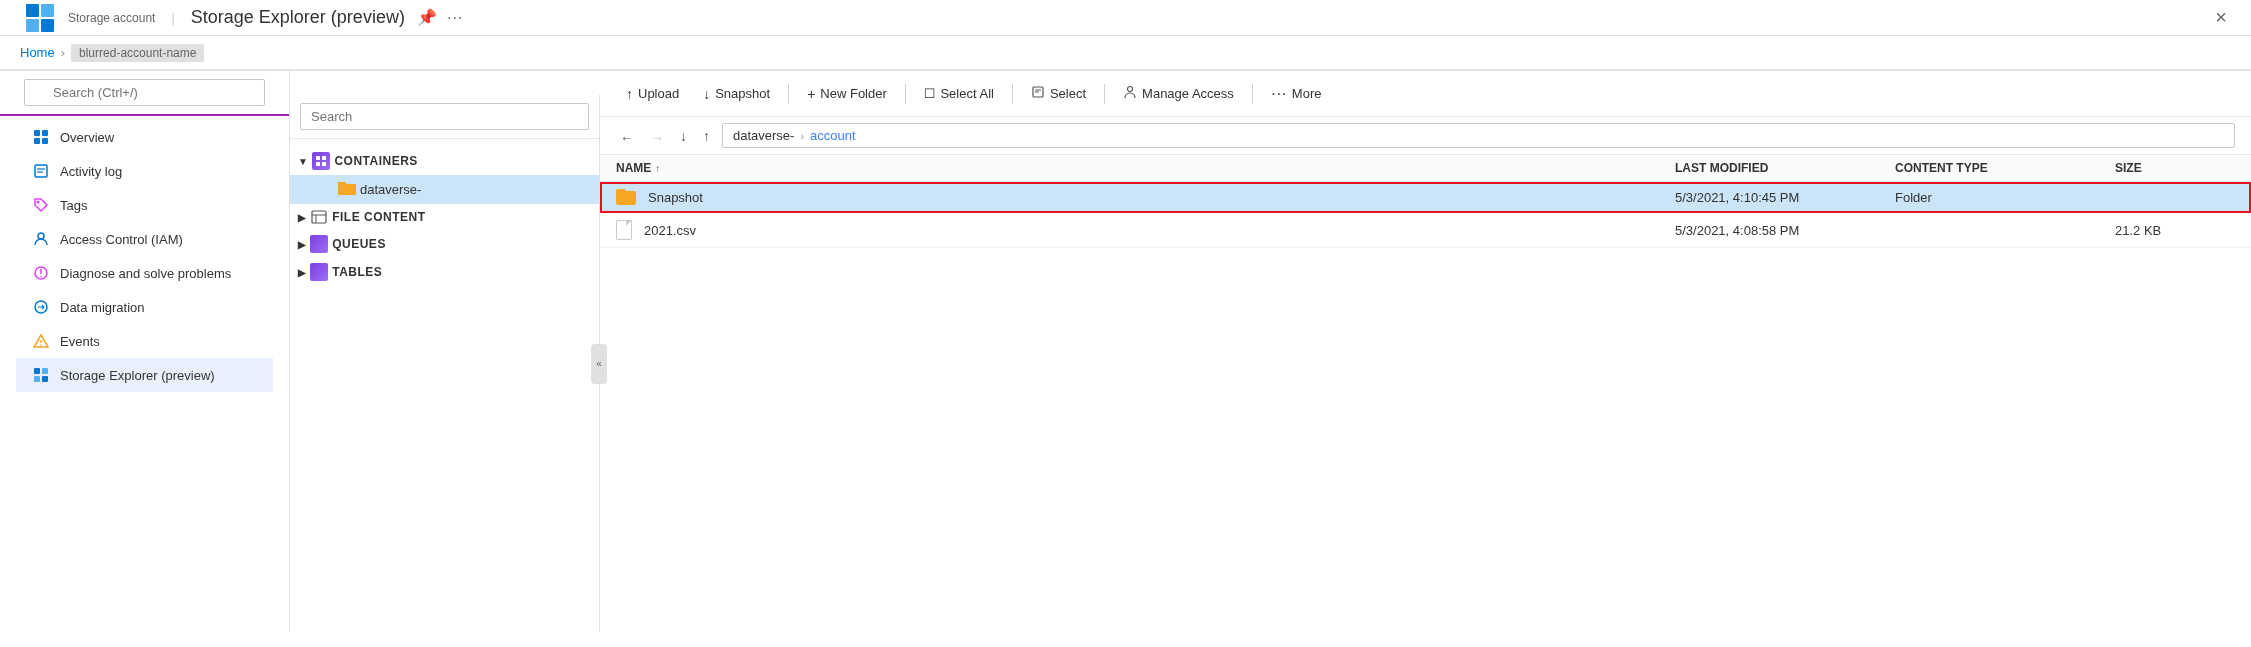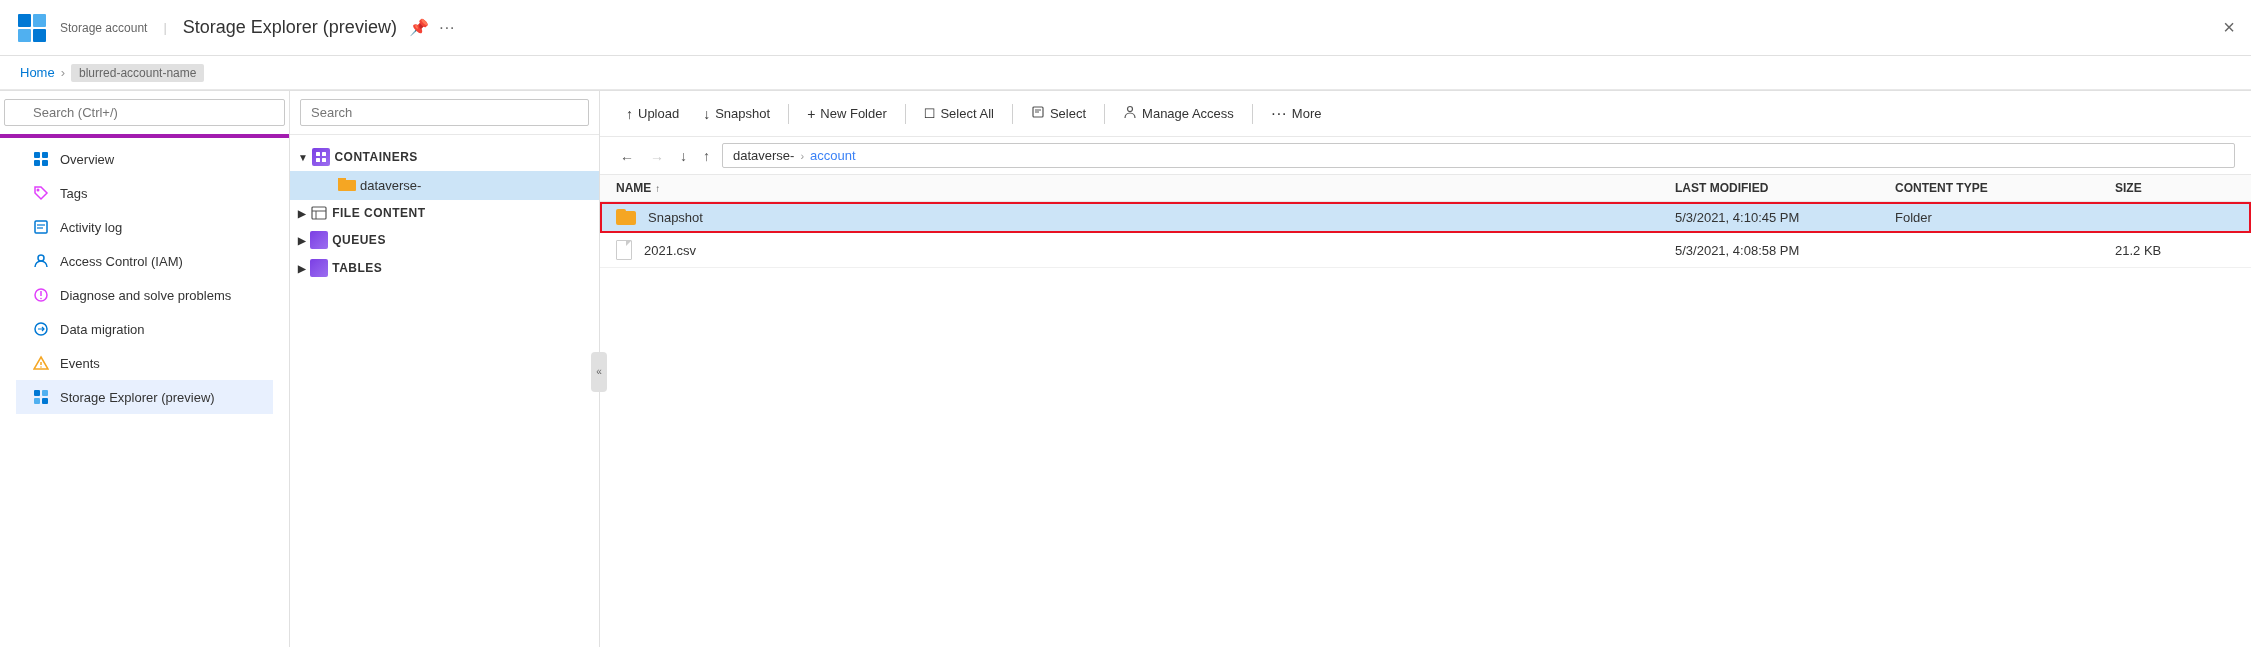--- a/index.html
+++ b/index.html
@@ -1,44 +1,44 @@
 <!DOCTYPE html>
 <html><head>
   <meta charset="utf-8">
   <style>
     * { box-sizing: border-box; margin: 0; padding: 0; }
     body { font-family: 'Segoe UI', Arial, sans-serif; font-size: 13px; background: #fff; color: #333; width: 2251px; height: 647px; overflow: hidden; }
 
     
-    .top-bar { display: flex; align-items: center; padding: 8px 16px; border-bottom: 1px solid #e0e0e0; background: #fff; height: 56px; }
+    .top-bar { display: flex; align-items: center; padding: 8px 24px; border-bottom: 1px solid #e0e0e0; background: #fff; height: 36px; }
     .app-icon { width: 32px; height: 32px; margin-right: 12px; flex-shrink: 0; }
     .app-title { font-size: 18px; font-weight: 300; color: #333; display: flex; align-items: center; gap: 10px; }
 
     
     .breadcrumb { display: flex; align-items: center; padding: 6px 20px; background: #fff; border-bottom: 1px solid #e8e8e8; height: 34px; }
     .breadcrumb-home { color: #0078d4; cursor: pointer; font-size: 13px; }
     .breadcrumb-sep { margin: 0 6px; color: #999; }
     .breadcrumb-current { background: #e0e0e0; border-radius: 2px; padding: 2px 8px; font-size: 12px; color: #666; }
 
     
     .main-layout { display: flex; height: calc(647px - 86px); }
 
     
     .sidebar { width: 290px; border-right: 1px solid #e0e0e0; display: flex; flex-direction: column; background: #fff; flex-shrink: 0; }
-    .sidebar-search { padding: 8px 4px; border-bottom: 4px solid #a21caf; }
+    .sidebar-search { padding: 8px 24px; border-bottom: 2px solid #a21caf; }
     .sidebar-search-input { width: 100%; border: 1px solid #c8c8c8; border-radius: 2px; padding: 5px 10px 5px 28px; font-size: 13px; background: #fff; position: relative; }
     .sidebar-search-wrap { position: relative; }
     .sidebar-search-wrap .search-icon { position: absolute; left: 8px; top: 50%; transform: translateY(-50%); color: #666; font-size: 12px; }
     .sidebar-nav { flex: 1; overflow-y: auto; padding: 4px 16px; }
     .nav-item { display: flex; align-items: center; padding: 8px 16px; cursor: pointer; font-size: 13px; color: #333; gap: 10px; }
     .nav-item.active { background: #e8f0fe; }
     .nav-icon { width: 18px; height: 18px; flex-shrink: 0; display: flex; align-items: center; justify-content: center; }
 
     
-    .tree-panel { width: 310px; border-right: 1px solid #e0e0e0; display: flex; flex-direction: column; background: #fff; flex-shrink: 0; position: relative; }
+    .tree-panel { width: 310px; border-right: 1px solid #e0e0e0; display: flex; flex-direction: column; background: #fff; flex-shrink: 0; position: relative; margin-top: 24px; }
     .tree-search { padding: 8px 10px; border-bottom: 1px solid #e8e8e8; }
     .tree-search-input { width: 100%; border: 1px solid #c8c8c8; border-radius: 2px; padding: 5px 10px; font-size: 13px; }
     .tree-content { flex: 1; overflow-y: auto; padding: 8px 0; }
     .tree-item { display: flex; align-items: center; padding: 5px 8px; cursor: pointer; font-size: 13px; gap: 4px; }
     .tree-item.selected { background: #cce4f7; }
     .tree-expand { width: 16px; flex-shrink: 0; color: #666; font-size: 10px; }
     .tree-label { font-size: 13px; }
     .tree-section-label { font-size: 12px; font-weight: 600; color: #333; letter-spacing: 0.5px; padding: 5px 8px; display: flex; align-items: center; gap: 4px; }
 
     
@@ -126,36 +126,36 @@
             <rect x="1" y="9" width="6" height="6" rx="1" fill="#0078d4"></rect>
             <rect x="9" y="9" width="6" height="6" rx="1" fill="#0078d4"></rect>
           </svg>
         </div>
         <span>Overview</span>
       </div>
 
       <div class="nav-item">
         <div class="nav-icon">
           <svg width="16" height="16" viewBox="0 0 16 16" fill="none">
-            <path d="M2 2L8 2L14 8L8 14L2 8Z" stroke="#e040fb" stroke-width="1.5" fill="none"></path>
-            <circle cx="5" cy="5" r="1.5" fill="#e040fb"></circle>
-          </svg>
-        </div>
-        <span>Tags</span>
-      </div>
-
-      <div class="nav-item">
-        <div class="nav-icon">
-          <svg width="16" height="16" viewBox="0 0 16 16" fill="none">
             <rect x="2" y="2" width="12" height="12" rx="1" stroke="#0078d4" stroke-width="1.5" fill="none"></rect>
             <line x1="4" y1="6" x2="12" y2="6" stroke="#0078d4" stroke-width="1.2"></line>
             <line x1="4" y1="9" x2="10" y2="9" stroke="#0078d4" stroke-width="1.2"></line>
           </svg>
         </div>
         <span>Activity log</span>
+      </div>
+
+      <div class="nav-item">
+        <div class="nav-icon">
+          <svg width="16" height="16" viewBox="0 0 16 16" fill="none">
+            <path d="M2 2L8 2L14 8L8 14L2 8Z" stroke="#e040fb" stroke-width="1.5" fill="none"></path>
+            <circle cx="5" cy="5" r="1.5" fill="#e040fb"></circle>
+          </svg>
+        </div>
+        <span>Tags</span>
       </div>
 
       <div class="nav-item">
         <div class="nav-icon">
           <svg width="16" height="16" viewBox="0 0 16 16" fill="none">
             <circle cx="8" cy="5" r="3" stroke="#0078d4" stroke-width="1.5" fill="none"></circle>
             <path d="M2 14c0-3.3 2.7-6 6-6s6 2.7 6 6" stroke="#0078d4" stroke-width="1.5" fill="none"></path>
           </svg>
         </div>
         <span>Access Control (IAM)</span>

